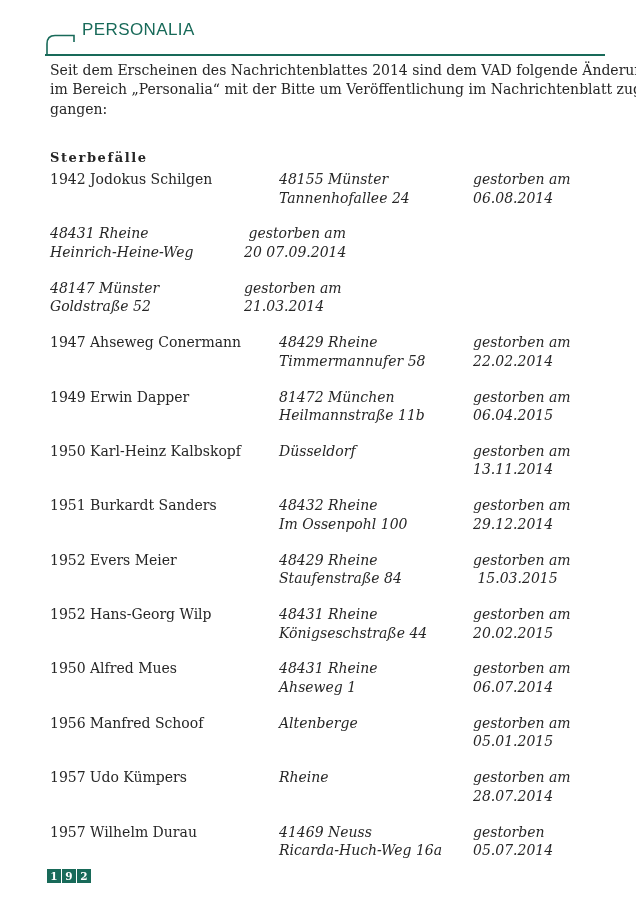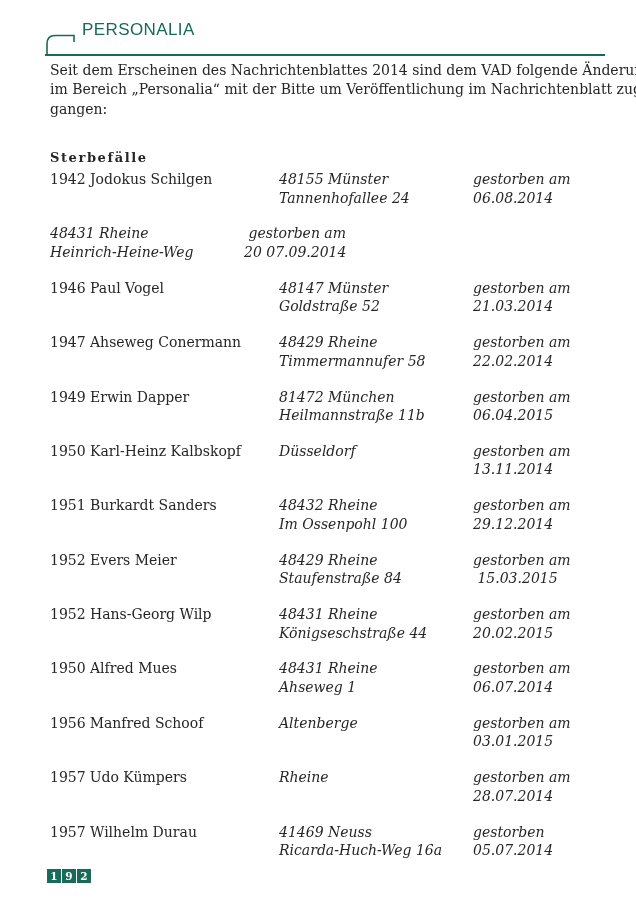--- a/index.html
+++ b/index.html
@@ -142,21 +142,20 @@
     <div class="col-address">
           <div class="line">48431 Rheine</div>
           <div class="line">Heinrich-Heine-Weg</div>
         </div>
     <div class="col-death">
           <div class="line"> gestorben am</div>
           <div class="line">20 07.09.2014</div>
         </div>
   </div>
       <div class="entry">
-    <div class="col-yearname"><span class="year">1946</span><span>Paul Vogel</span></div>
     <div class="col-address">
           <div class="line">48147 Münster</div>
           <div class="line">Goldstraße 52</div>
         </div>
     <div class="col-death">
           <div class="line">gestorben am</div>
           <div class="line">21.03.2014</div>
         </div>
   </div>
       <div class="entry">
@@ -235,21 +234,21 @@
           <div class="line">06.07.2014</div>
         </div>
   </div>
       <div class="entry tight">
     <div class="col-yearname"><span class="year">1956</span><span>Manfred Schoof</span></div>
     <div class="col-address">
           <div class="line">Altenberge</div>
         </div>
     <div class="col-death">
           <div class="line">gestorben am</div>
-          <div class="line">03.01.2015</div>
+          <div class="line">05.01.2015</div>
         </div>
   </div>
       <div class="entry tight">
     <div class="col-yearname"><span class="year">1957</span><span>Udo Kümpers</span></div>
     <div class="col-address">
           <div class="line">Rheine</div>
         </div>
     <div class="col-death">
           <div class="line">gestorben am</div>
           <div class="line">28.07.2014</div>

